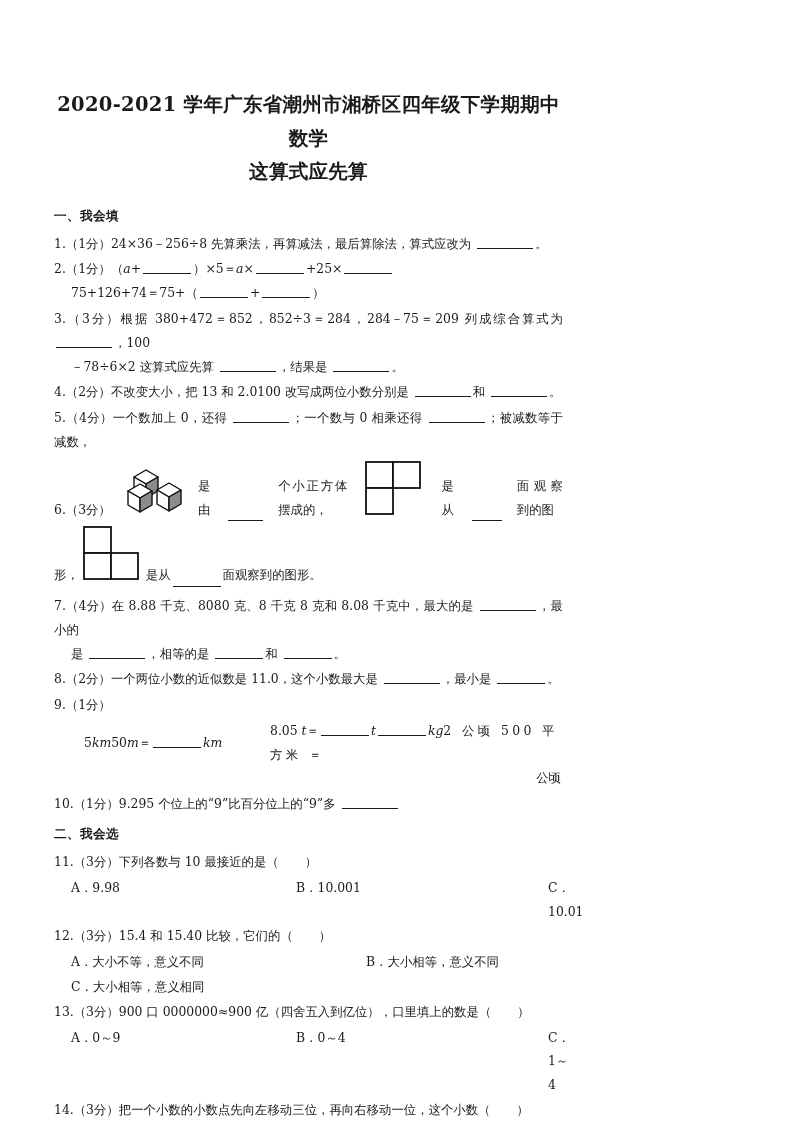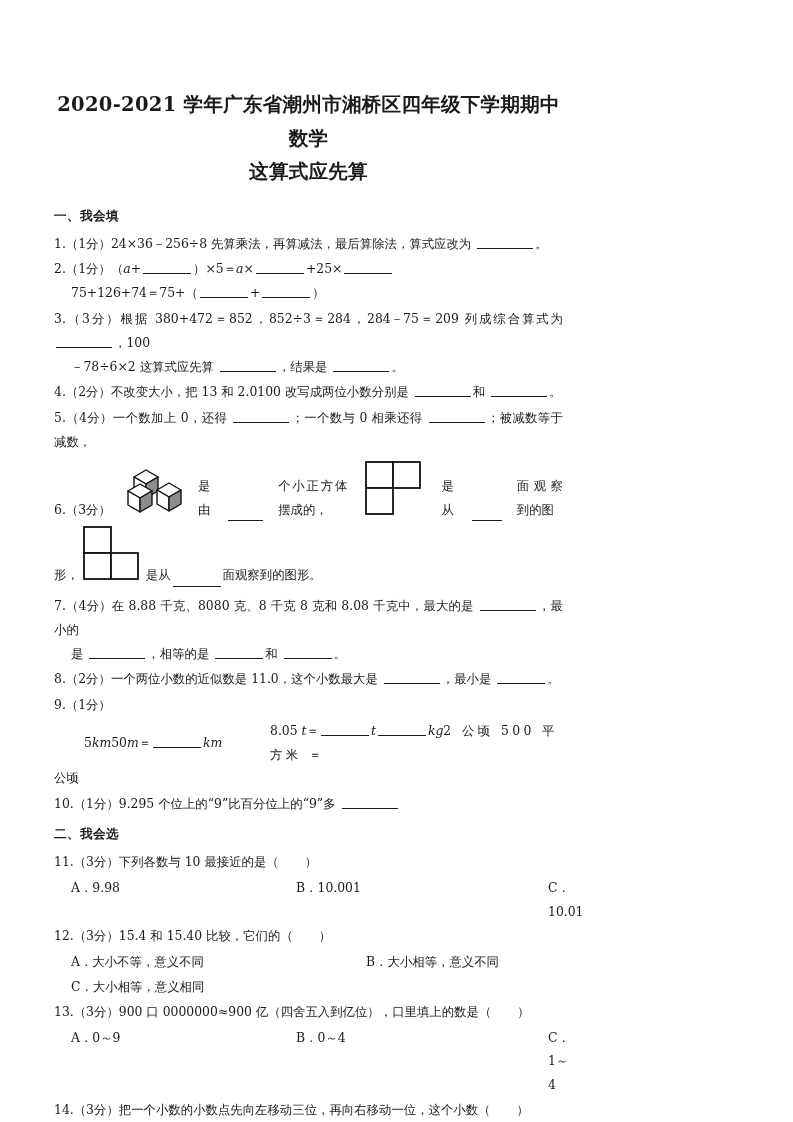--- a/index.html
+++ b/index.html
@@ -84,20 +84,21 @@
     align-items: center;
   }
   .conv-a { flex: 0 0 186px; }
   .conv-b { flex: 1 1 auto; }
   .spread {
     display: inline;
     letter-spacing: 3.4px;
   }
   .conv-tail {
     display: block;
+    text-align: right;
     padding-right: 2px;
     font-size: 12.4px;
     line-height: 1.75;
   }
   
   .q6-line1 {
     display: flex;
     align-items: flex-end;
     font-size: 12.4px;
     line-height: 1.9;

